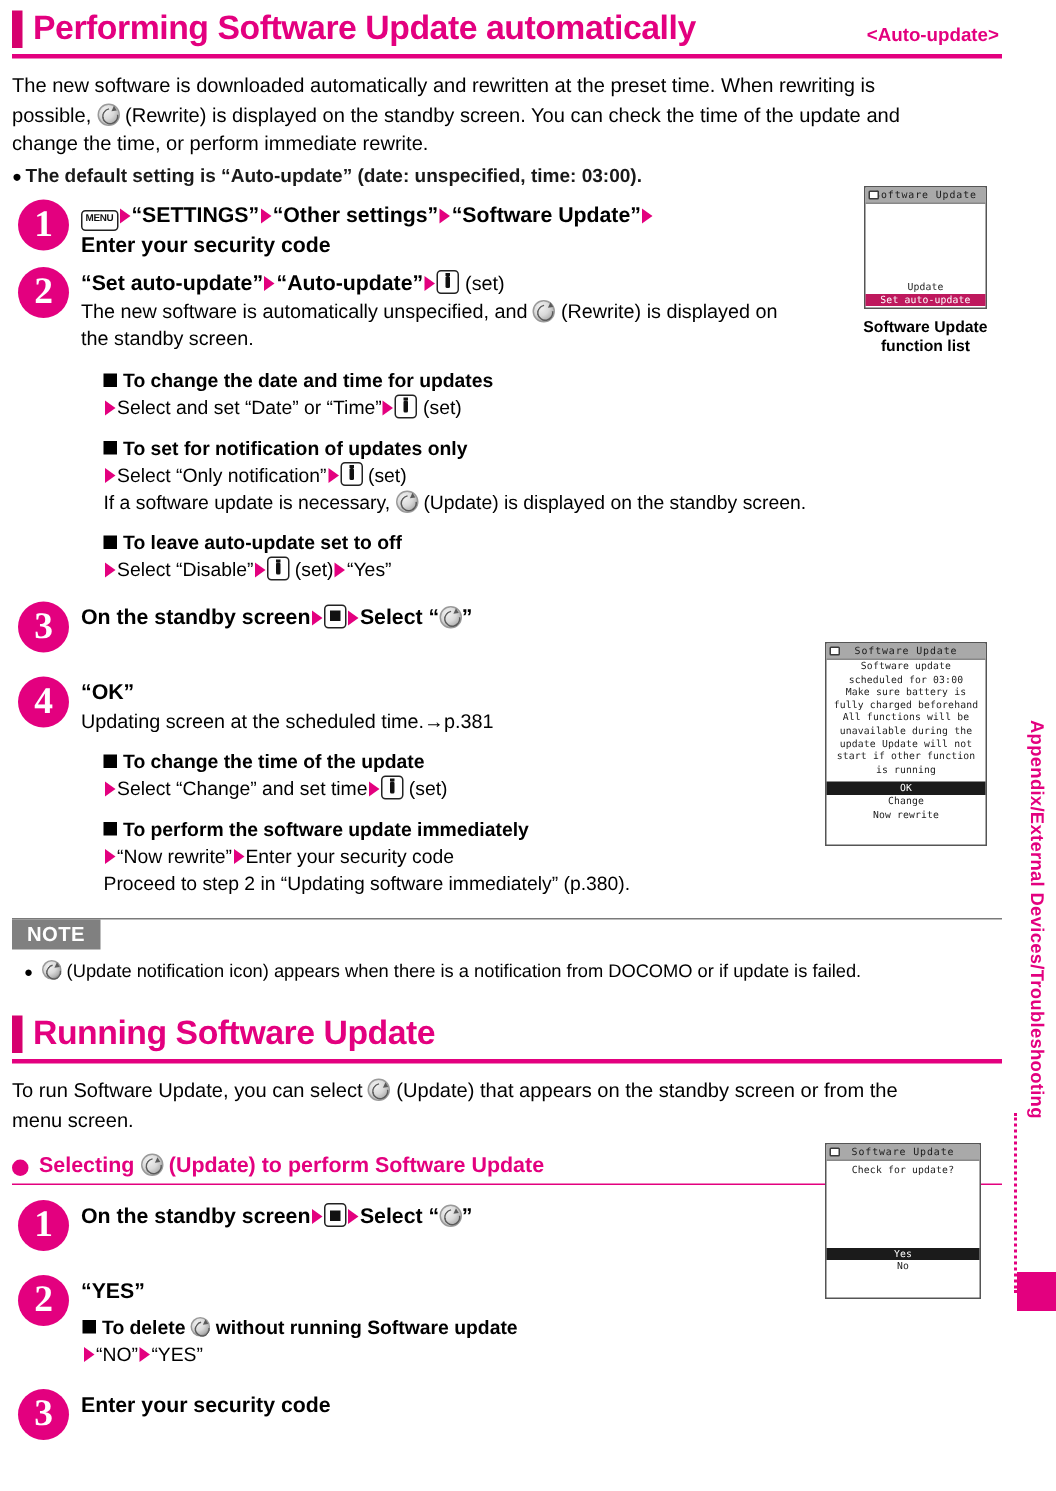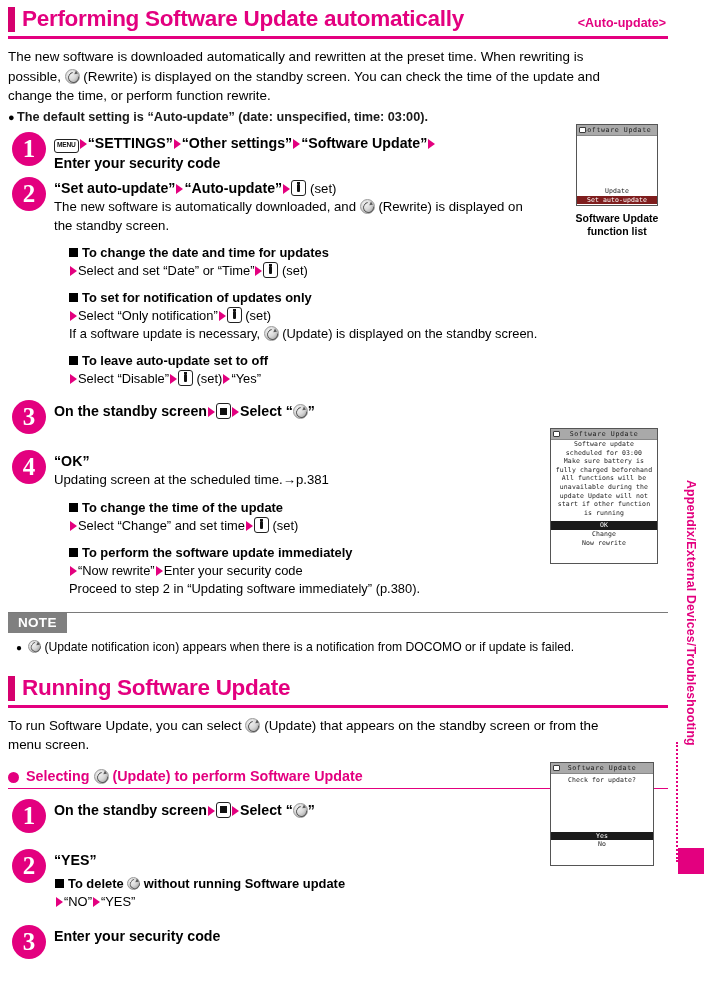--- a/index.html
+++ b/index.html
@@ -345,21 +345,21 @@
     text-align: center;
     color: #1a1a1a;
     white-space: nowrap;
     letter-spacing: 0.1px;
   }
   .mock .sel {
     background: #1b1b1b;
     color: #ffffff;
   }
   .mock .mid {
-    background: #7f1d1d;
+    background: #be185d;
     color: #ffffff;
   }
   .mock-caption {
     position: absolute;
     text-align: center;
     font-size: 10.5px;
     font-weight: bold;
     line-height: 13px;
     color: #000;
   }
@@ -436,21 +436,21 @@
     <div class="sec-head h1-top">
       <h1>Performing Software Update automatically</h1>
       <span class="tagname">&lt;Auto-update&gt;</span>
     </div>
 
     <p class="body">
       <span>The new software is downloaded automatically and rewritten at the preset time. When rewriting is</span><br>
       <span>possible,</span>
       <span class="gicon"></span>
       <span>(Rewrite) is displayed on the standby screen. You can check the time of the update and</span><br>
-      <span>change the time, or perform function rewrite.</span>
+      <span>change the time, or perform immediate rewrite.</span>
     </p>
 
     <p class="bullet-line">
       <span class="bullet-dot">●</span><span>The default setting is “Auto-update” (date: unspecified, time: 03:00).</span>
     </p>
 
     <div class="steps">
 
       <div class="step">
         <div class="step-num">1</div>
@@ -460,21 +460,21 @@
         </div>
       </div>
 
       <div class="step" style="margin-top:4px;">
         <div class="step-num">2</div>
         <div class="step-title">
           <span>“Set auto-update”</span><span class="tri"></span><span>“Auto-update”</span><span class="tri"></span><span class="key-box ikey"></span>
           <span class="step-sub">(set)</span>
         </div>
         <div class="step-sub">
-          <span>The new software is automatically downloaded, and</span>
+          <span>The new software is automatically unspecified, and</span>
           <span class="gicon"></span>
           <span>(Rewrite) is displayed on</span><br>
           <span>the standby screen.</span>
         </div>
 
         <div class="indent-block">
 
           <div class="sq-head">To change the date and time for updates</div>
           <div class="sq-line">
             <span class="tri"></span><span>Select and set “Date” or “Time”</span><span class="tri"></span><span class="key-box ikey"></span>

